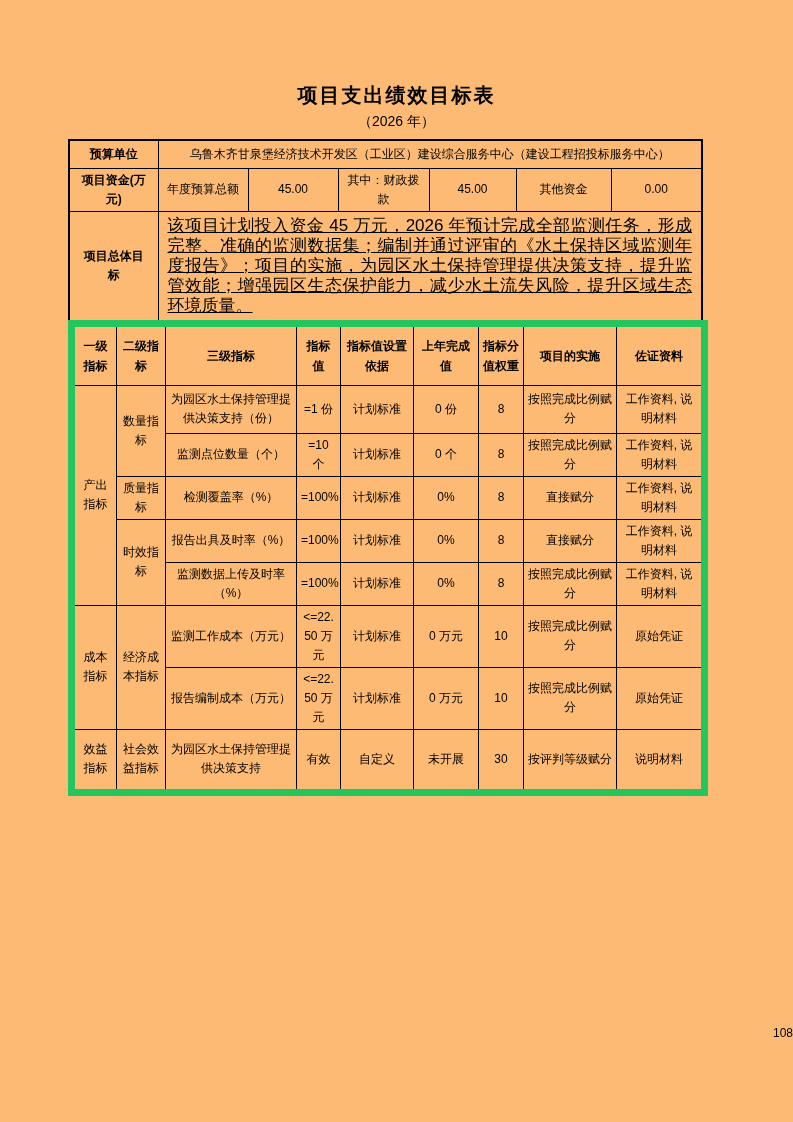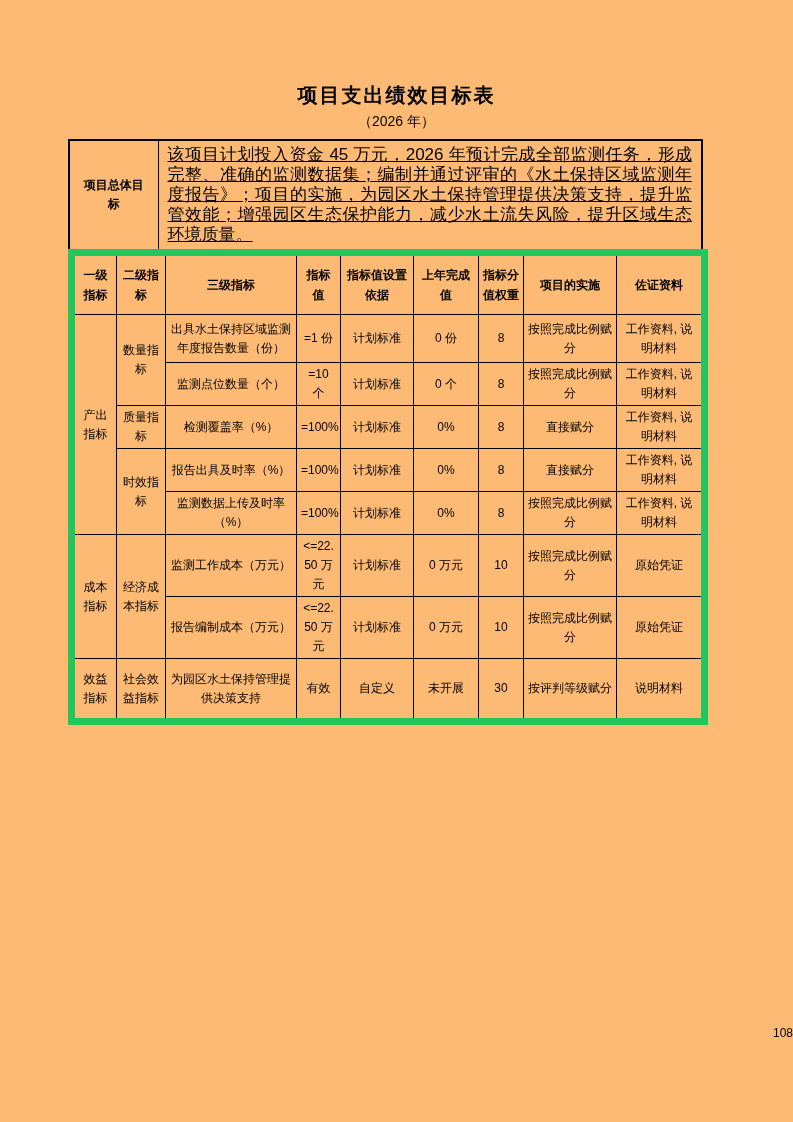--- a/index.html
+++ b/index.html
@@ -89,20 +89,33 @@
     <colgroup>
       <col style="width:89px">
         <col style="width:90px">
         <col style="width:90px">
       <col style="width:91px">
         <col style="width:87px">
         <col style="width:95px">
         <col style="width:91px">
     </colgroup>
     <tbody>
+        <tr>
+      <th>预算单位</th>
+      <td colspan="6">乌鲁木齐甘泉堡经济技术开发区（工业区）建设综合服务中心（建设工程招投标服务中心）</td>
+    </tr>
+    <tr>
+      <th>项目资金(万元)</th>
+      <td>年度预算总额</td>
+      <td>45.00</td>
+      <td>其中：财政拨款</td>
+      <td>45.00</td>
+      <td>其他资金</td>
+      <td>0.00</td>
+    </tr>
     <tr>
       <th>项目总体目标</th>
       <td colspan="6" class="goal-cell">该项目计划投入资金 45 万元，2026 年预计完成全部监测任务，形成完整、准确的监测数据集；编制并通过评审的《水土保持区域监测年度报告》；项目的实施，为园区水土保持管理提供决策支持，提升监管效能；增强园区生态保护能力，减少水土流失风险，提升区域生态环境质量。</td>
     </tr>
   </tbody>
     </table>
 
   <table class="ind-table">
     <colgroup>
       <col style="width:45px">
@@ -125,21 +138,21 @@
         <th>上年完成值</th>
         <th>指标分值权重</th>
         <th>项目的实施</th>
         <th>佐证资料</th>
       </tr>
     </thead>
     <tbody>
       <tr>
         <td rowspan="5">产出指标</td>
         <td rowspan="2">数量指标</td>
-        <td class="col3">出具水土保持区域监测年度报告数量（份）</td>
+        <td class="col3">为园区水土保持管理提供决策支持（份）</td>
         <td>=1 份</td>
         <td>计划标准</td>
         <td>0 份</td>
         <td>8</td>
         <td>按照完成比例赋分</td>
         <td>工作资料, 说明材料</td>
       </tr>
       <tr>
         <td class="col3">监测点位数量（个）</td>
         <td>=10 个</td>

